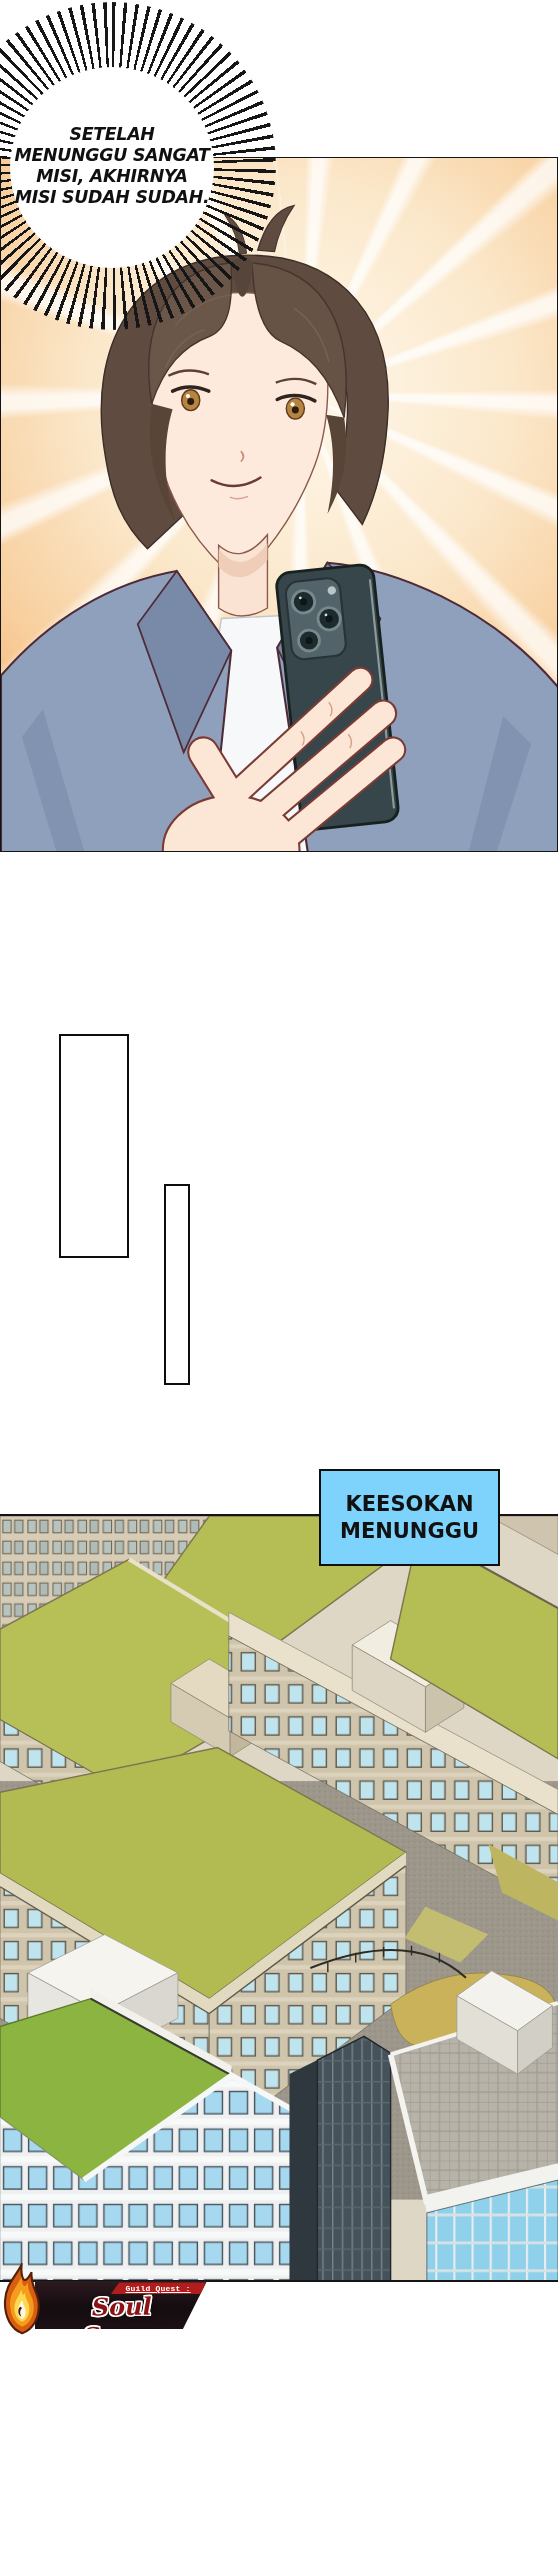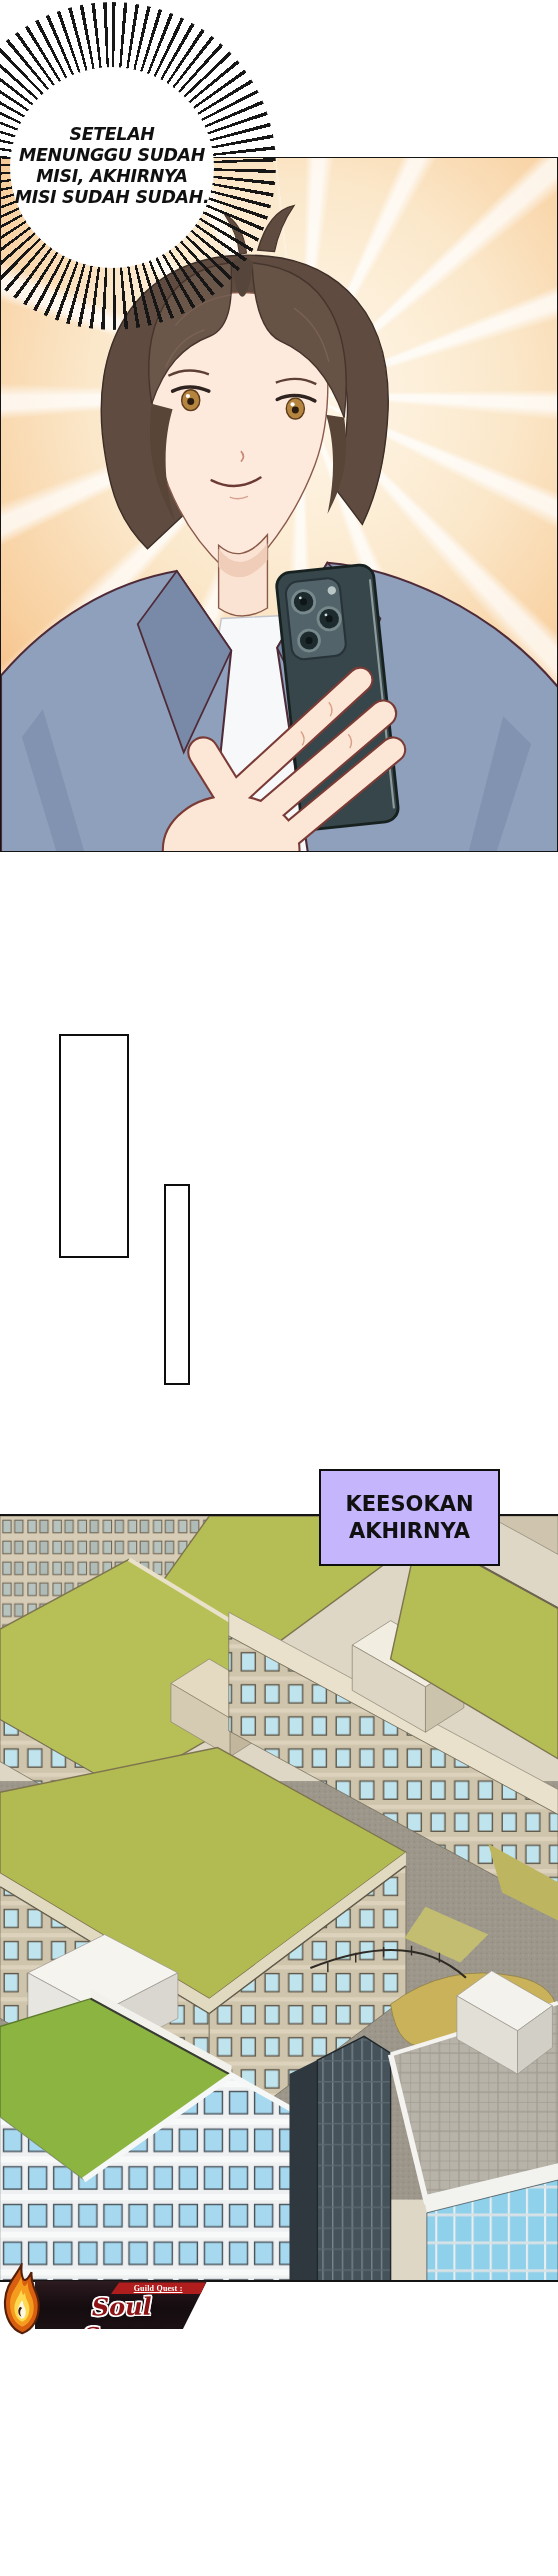--- a/index.html
+++ b/index.html
@@ -26,41 +26,41 @@
         font-size:17.4px;line-height:21px;letter-spacing:-0.3px;}
 
   
   .rect1{position:absolute;left:59px;top:1034px;width:70px;height:224px;box-sizing:border-box;
          border:2.8px solid #0d0d0d;background:#ffffff;z-index:1;}
   .rect2{position:absolute;left:164px;top:1184px;width:26px;height:201px;box-sizing:border-box;
          border:2.1px solid #0d0d0d;background:#ffffff;z-index:1;}
 
   
   .caption{position:absolute;left:319px;top:1469px;width:181px;height:97px;box-sizing:border-box;
-         border:2.1px solid #0f0f0f;background:#c4b5fd;z-index:3;
+         border:2.1px solid #0f0f0f;background:#7dd3fc;z-index:3;
          display:flex;flex-direction:column;align-items:center;justify-content:center;
          font-family:"DejaVu Sans",sans-serif;font-weight:bold;font-size:21px;line-height:27px;
          color:#111;letter-spacing:0px;}
 
   
   .panel2{position:absolute;left:0;top:1514px;width:558px;height:768px;box-sizing:border-box;
           border-top:2.1px solid #141414;border-bottom:2.1px solid #141414;background:#ded7c6;
           z-index:1;overflow:hidden;}
   .panel2 svg{position:absolute;left:0;top:0;}
 
   
   .footer-flame{position:absolute;left:0px;top:2263px;width:43px;height:73px;z-index:5;}
   .footer-banner{position:absolute;left:35px;top:2281px;width:172px;height:48px;z-index:4;
          clip-path:polygon(0 0,100% 0,86% 100%,0 100%);
          background:linear-gradient(#2c1a1f,#140c0f 55%, #1c1115);}
   .guild-tab{position:absolute;right:1.4px;top:1.4px;width:95px;height:12px;
          clip-path:polygon(9% 0,100% 0,95% 100%,0 100%);background:#b01d1d;
          display:flex;align-items:center;justify-content:center;}
   .guild-tab span{color:#ffffff;font-size:8px;font-weight:bold;text-decoration:underline;
-         font-family:Liberation Serif, serif;letter-spacing:0.2px;}
+         font-family:Liberation Mono, monospace;letter-spacing:0.2px;}
   .soul-name{position:absolute;left:17px;top:11px;width:140px;text-align:center;
          font-family:"DejaVu Serif",serif;font-style:italic;font-weight:bold;font-size:24px;
          color:#8c1214;transform:rotate(-1deg);letter-spacing:0px;
          text-shadow:-1.4px -1.4px 0 #fff,1.4px -1.4px 0 #fff,-1.4px 1.4px 0 #fff,1.4px 1.4px 0 #fff,
                      0 -1.4px 0 #fff,0 1.4px 0 #fff,-1.4px 0 0 #fff,1.4px 0 0 #fff,0 0 4.9px rgba(0,0,0,.55);}
 </style>
 </head>
 <body>
 
 <div class="page">
@@ -156,32 +156,32 @@
         </g>
       </g>
     </svg>
   </div>
 
   <div class="burst">
     <div class="burst-spikes"></div>
     <div class="burst-core"></div>
     <div class="burst-text">
       <div>SETELAH</div>
-      <div>MENUNGGU SUDAH</div>
+      <div>MENUNGGU SANGAT</div>
       <div>MISI, AKHIRNYA</div>
       <div>MISI SUDAH SUDAH.</div>
     </div>
   </div>
 
   <div class="rect1"></div>
   <div class="rect2"></div>
 
   <div class="caption">
     <div>KEESOKAN</div>
-    <div>AKHIRNYA</div>
+    <div>MENUNGGU</div>
   </div>
 
   <div class="panel2">
     <svg width="558" height="768" viewBox="0 0 800 1101">
       <defs>
         <pattern id="pWinA" width="34" height="46" patternUnits="userSpaceOnUse">
           <rect width="34" height="46" fill="#cfc4ac"></rect>
           <rect width="34" height="6" fill="#ddd3bd"></rect>
           <rect x="6" y="12" width="20" height="26" fill="#bfe4ee" stroke="#5f584a" stroke-width="2"></rect>
         </pattern>

